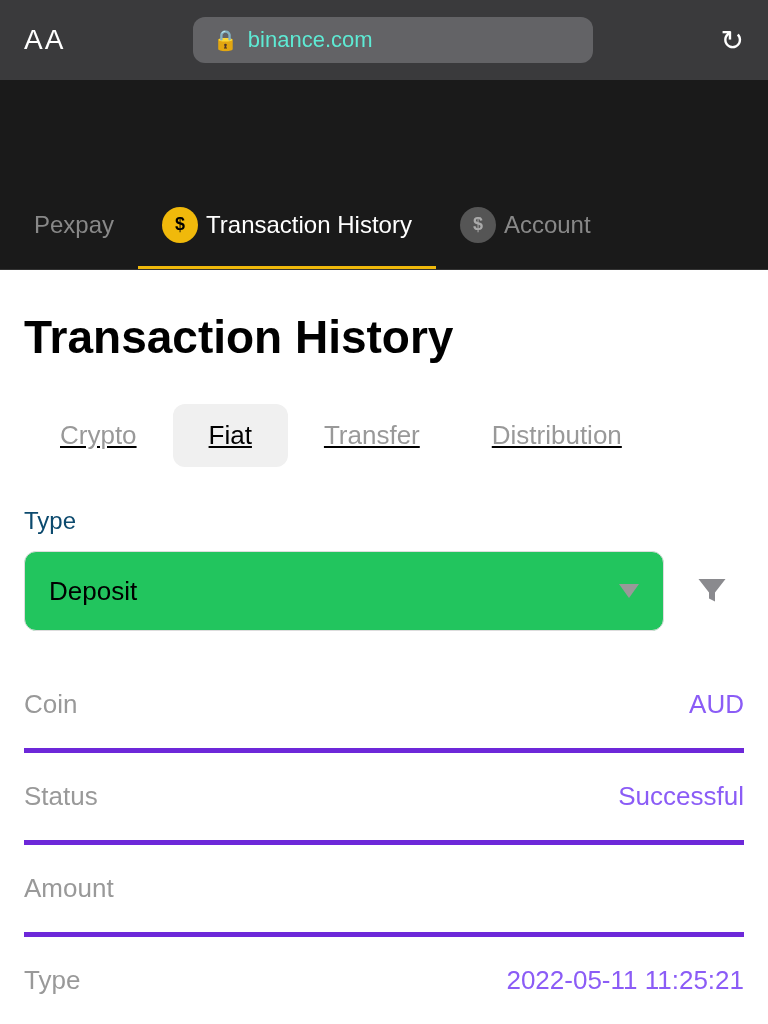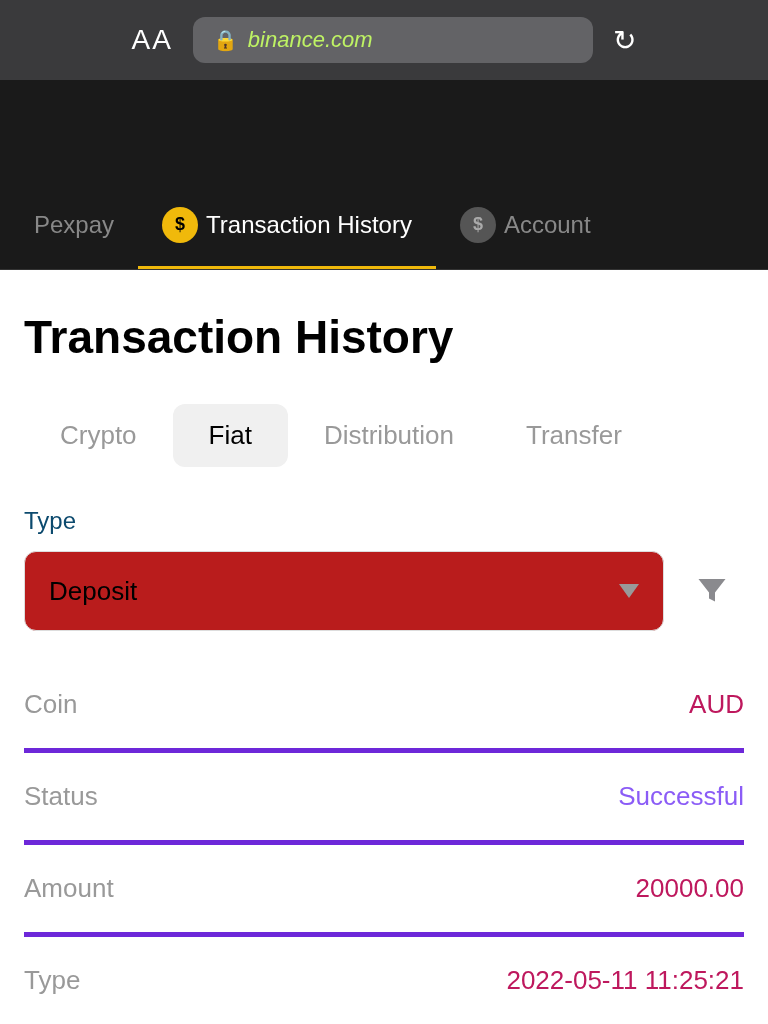--- a/index.html
+++ b/index.html
@@ -11,21 +11,21 @@
       font-family: -apple-system, BlinkMacSystemFont, 'SF Pro Display', 'Helvetica Neue', Arial, sans-serif;
       overflow-x: hidden;
     }
 
     
     .browser-bar {
       background: #3a3a3c;
       height: 80px;
       display: flex;
       align-items: center;
-      justify-content: center;
+      justify-content: space-between;
       padding: 0 24px;
     }
 
     .browser-bar-left {
       color: #ffffff;
       font-size: 28px;
       font-weight: 400;
       letter-spacing: 2px;
     }
 
@@ -40,23 +40,22 @@
       max-width: 400px;
       margin: 0 20px;
     }
 
     .lock-icon {
       color: #aeaeb2;
       font-size: 20px;
     }
 
     .url-text {
-      color: #bef264;
+      color: #5eead4;
       font-size: 22px;
-      font-style: italic;
     }
 
     .browser-bar-right {
       color: #ffffff;
       font-size: 28px;
     }
 
     
     .top-nav {
       background: #1a1a1a;
@@ -138,20 +137,21 @@
       margin-bottom: 40px;
     }
 
     
     .sub-tabs {
       display: flex;
       align-items: center;
       gap: 0;
       margin-bottom: 40px;
       overflow-x: auto;
+      text-decoration: underline;
     }
 
     .sub-tab {
       padding: 16px 36px;
       font-size: 26px;
       color: #999;
       cursor: pointer;
       border-radius: 12px;
       white-space: nowrap;
     }
@@ -181,21 +181,21 @@
 
     .type-select {
       flex: 1;
       height: 80px;
       border: 1.5px solid #ddd;
       border-radius: 12px;
       display: flex;
       align-items: center;
       justify-content: space-between;
       padding: 0 24px;
-      background: #b91c1c;
+      background: #22c55e;
       cursor: pointer;
     }
 
     .type-select-value {
       font-size: 26px;
       color: #000;
     }
 
     .chevron-down {
       width: 0;
@@ -227,21 +227,21 @@
       border-bottom: 5px solid #6d28d9;
     }
 
     .detail-key {
       font-size: 26px;
       color: #999;
     }
 
     .detail-value {
       font-size: 26px;
-      color: #be185d;
+      color: #8b5cf6;
       font-weight: 500;
       text-align: right;
     }
 
     .detail-value.success {
       color: #8b5cf6;
     }
 
     
     .detail-row.partial {
@@ -280,22 +280,22 @@
   </div>
 </div>
 
 <div class="main-content">
 
   <h1 class="page-title">Transaction History</h1>
 
   <div class="sub-tabs">
     <div class="sub-tab">Crypto</div>
     <div class="sub-tab active">Fiat</div>
+    <div class="sub-tab">Transfer</div>
     <div class="sub-tab">Distribution</div>
-    <div class="sub-tab">Transfer</div>
   </div>
 
   <div class="filter-section">
     <div class="filter-label">Type</div>
     <div class="filter-row">
       <div class="type-select">
         <span class="type-select-value">Deposit</span>
         <div class="chevron-down"></div>
       </div>
       <div class="filter-icon-btn">
@@ -313,21 +313,20 @@
       <span class="detail-value">AUD</span>
     </div>
 
     <div class="detail-row">
       <span class="detail-key">Status</span>
       <span class="detail-value success">Successful</span>
     </div>
 
     <div class="detail-row">
       <span class="detail-key">Amount</span>
-      <span class="detail-value">20000.00</span>
     </div>
 
     <div class="detail-row">
       <span class="detail-key">Type</span>
       <span class="detail-value">2022-05-11 11:25:21</span>
     </div>
 
     <div class="detail-row partial">
       
       

